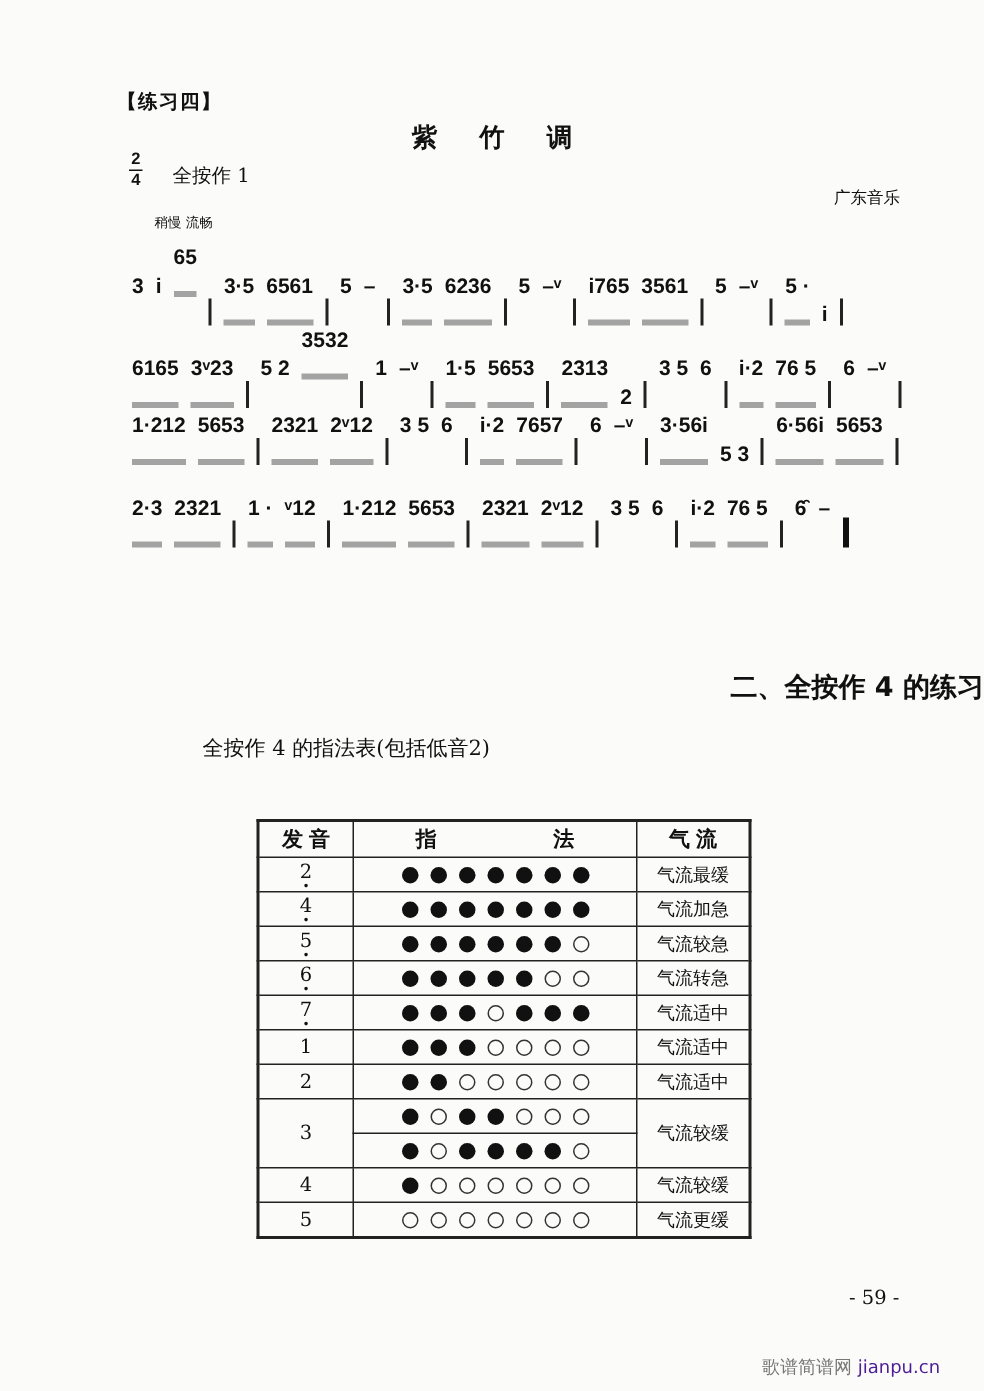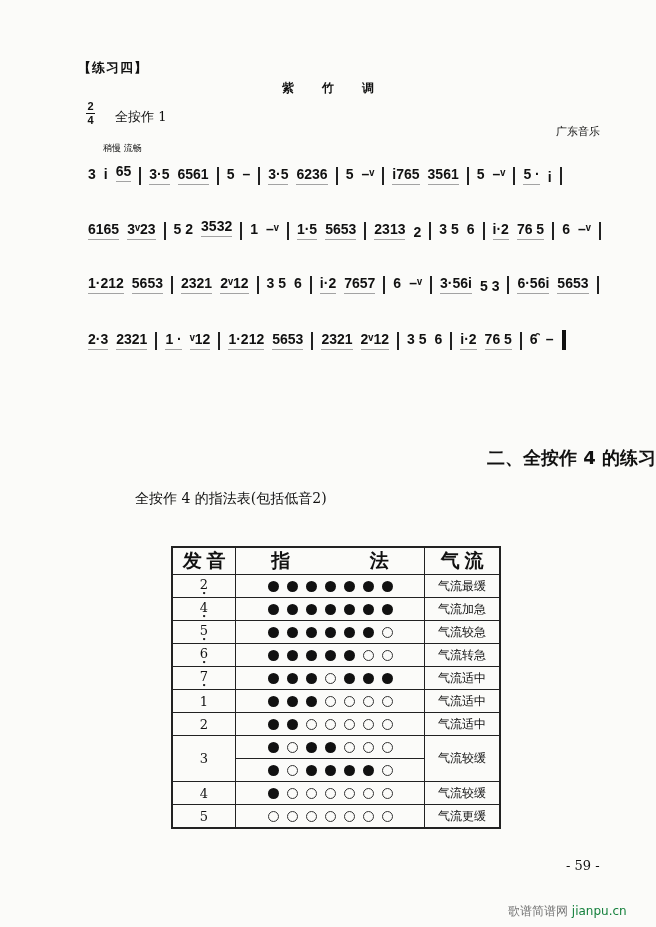--- a/index.html
+++ b/index.html
@@ -2,55 +2,55 @@
 <html><head>
   <meta charset="utf-8">
   <style>
     html, body { margin: 0; padding: 0; }
     body {
       width: 656px; height: 927px; background: #fbfbf9; position: relative; overflow: hidden;
       font-family: "DejaVu Serif", serif; color: #111;
     }
     .abs { position: absolute; }
     .exercise-label { left: 78px; top: 59px; font-size: 13px; font-weight: bold; font-family: "DejaVu Sans", sans-serif; letter-spacing: 1px; }
-    .title { left: 0; width: 656px; top: 80px; text-align: center; font-size: 12px; font-weight: bold; letter-spacing: 28px; padding-left: 28px; box-sizing: border-box; }
+    .title { left: 0; width: 656px; top: 80px; text-align: center; font-size: 17px; font-weight: bold; letter-spacing: 28px; padding-left: 28px; box-sizing: border-box; }
     .timesig { left: 86px; top: 101px; font-size: 11px; font-weight: bold; text-align: center; line-height: 11px; font-family: "Liberation Sans", sans-serif; }
     .timesig .line { border-top: 1px solid #111; width: 9px; margin: 1px auto; }
     .key { left: 115px; top: 108px; font-size: 13px; }
     .origin { left: 556px; top: 124px; font-size: 11px; }
     .tempo { left: 103px; top: 142px; font-size: 9px; font-weight: normal; font-family: "DejaVu Sans", sans-serif; }
 
     .score-line { left: 82px; width: 520px; height: 24px; font-family: "Liberation Sans", sans-serif; font-weight: bold; font-size: 14px; white-space: nowrap; }
     .measure { display: inline-flex; align-items: flex-end; gap: 8px; padding: 0 6px; position: relative; }
     .barline { display: inline-block; width: 2px; height: 18px; background: #222; vertical-align: bottom; margin: 0 2px; }
-    .score-line .grp { display: inline-block; border-bottom: 1px solid #a3a3a3; padding-bottom: 2px; line-height: 15px; }
+    .score-line .grp { display: inline-block; border-bottom: 4px solid #a3a3a3; padding-bottom: 15px; line-height: 15px; }
     .score-line .n { display: inline-block; line-height: 15px; }
     .final-bar { display: inline-block; width: 4px; height: 20px; background: #111; margin-left: 3px; vertical-align: bottom; }
 
     .section-heading { left: 0; width: 656px; top: 446px; text-align: right; font-size: 18px; font-weight: bold; font-family: "DejaVu Sans", sans-serif; }
     .table-caption { left: 135px; top: 490px; font-size: 14px; }
 
     table.fingering { position: absolute; left: 171px; top: 546px; border-collapse: collapse; font-size: 13px; }
     table.fingering th, table.fingering td { border: 1px solid #222; text-align: center; padding: 0; height: 22px; }
     table.fingering { border: 2px solid #222; }
-    table.fingering th { font-family: Liberation Serif, serif; font-weight: bold; font-size: 19px; height: 23px; }
+    table.fingering th { font-family: Liberation Sans, sans-serif; font-weight: bold; font-size: 14px; height: 23px; }
     .col-note { width: 62px; }
     .col-finger { width: 188px; }
     .col-air { width: 74px; }
     .holes { display: flex; justify-content: center; gap: 8px; align-items: center; }
     .hole { width: 11px; height: 11px; border-radius: 50%; box-sizing: border-box; }
     .hole.closed { background: #111; }
     .hole.open { border: 1px solid #333; background: transparent; }
     .note-cell { position: relative; }
     .low-dot { display: block; font-size: 8px; line-height: 4px; }
     .air { font-size: 12px; }
 
     .page-number { left: 566px; top: 858px; font-size: 13px; }
     .watermark { left: 508px; top: 903px; font-size: 12px; color: #777; font-family: "DejaVu Sans", sans-serif; }
-    .watermark .url { color: #15803d; }
+    .watermark .url { color: #4c1d95; }
   </style>
 </head>
 <body>
 
 <div class="abs exercise-label">【练习四】</div>
 <div class="abs title">紫竹调</div>
 
 <div class="abs timesig">
   <div>2</div>
   <div class="line"></div>

